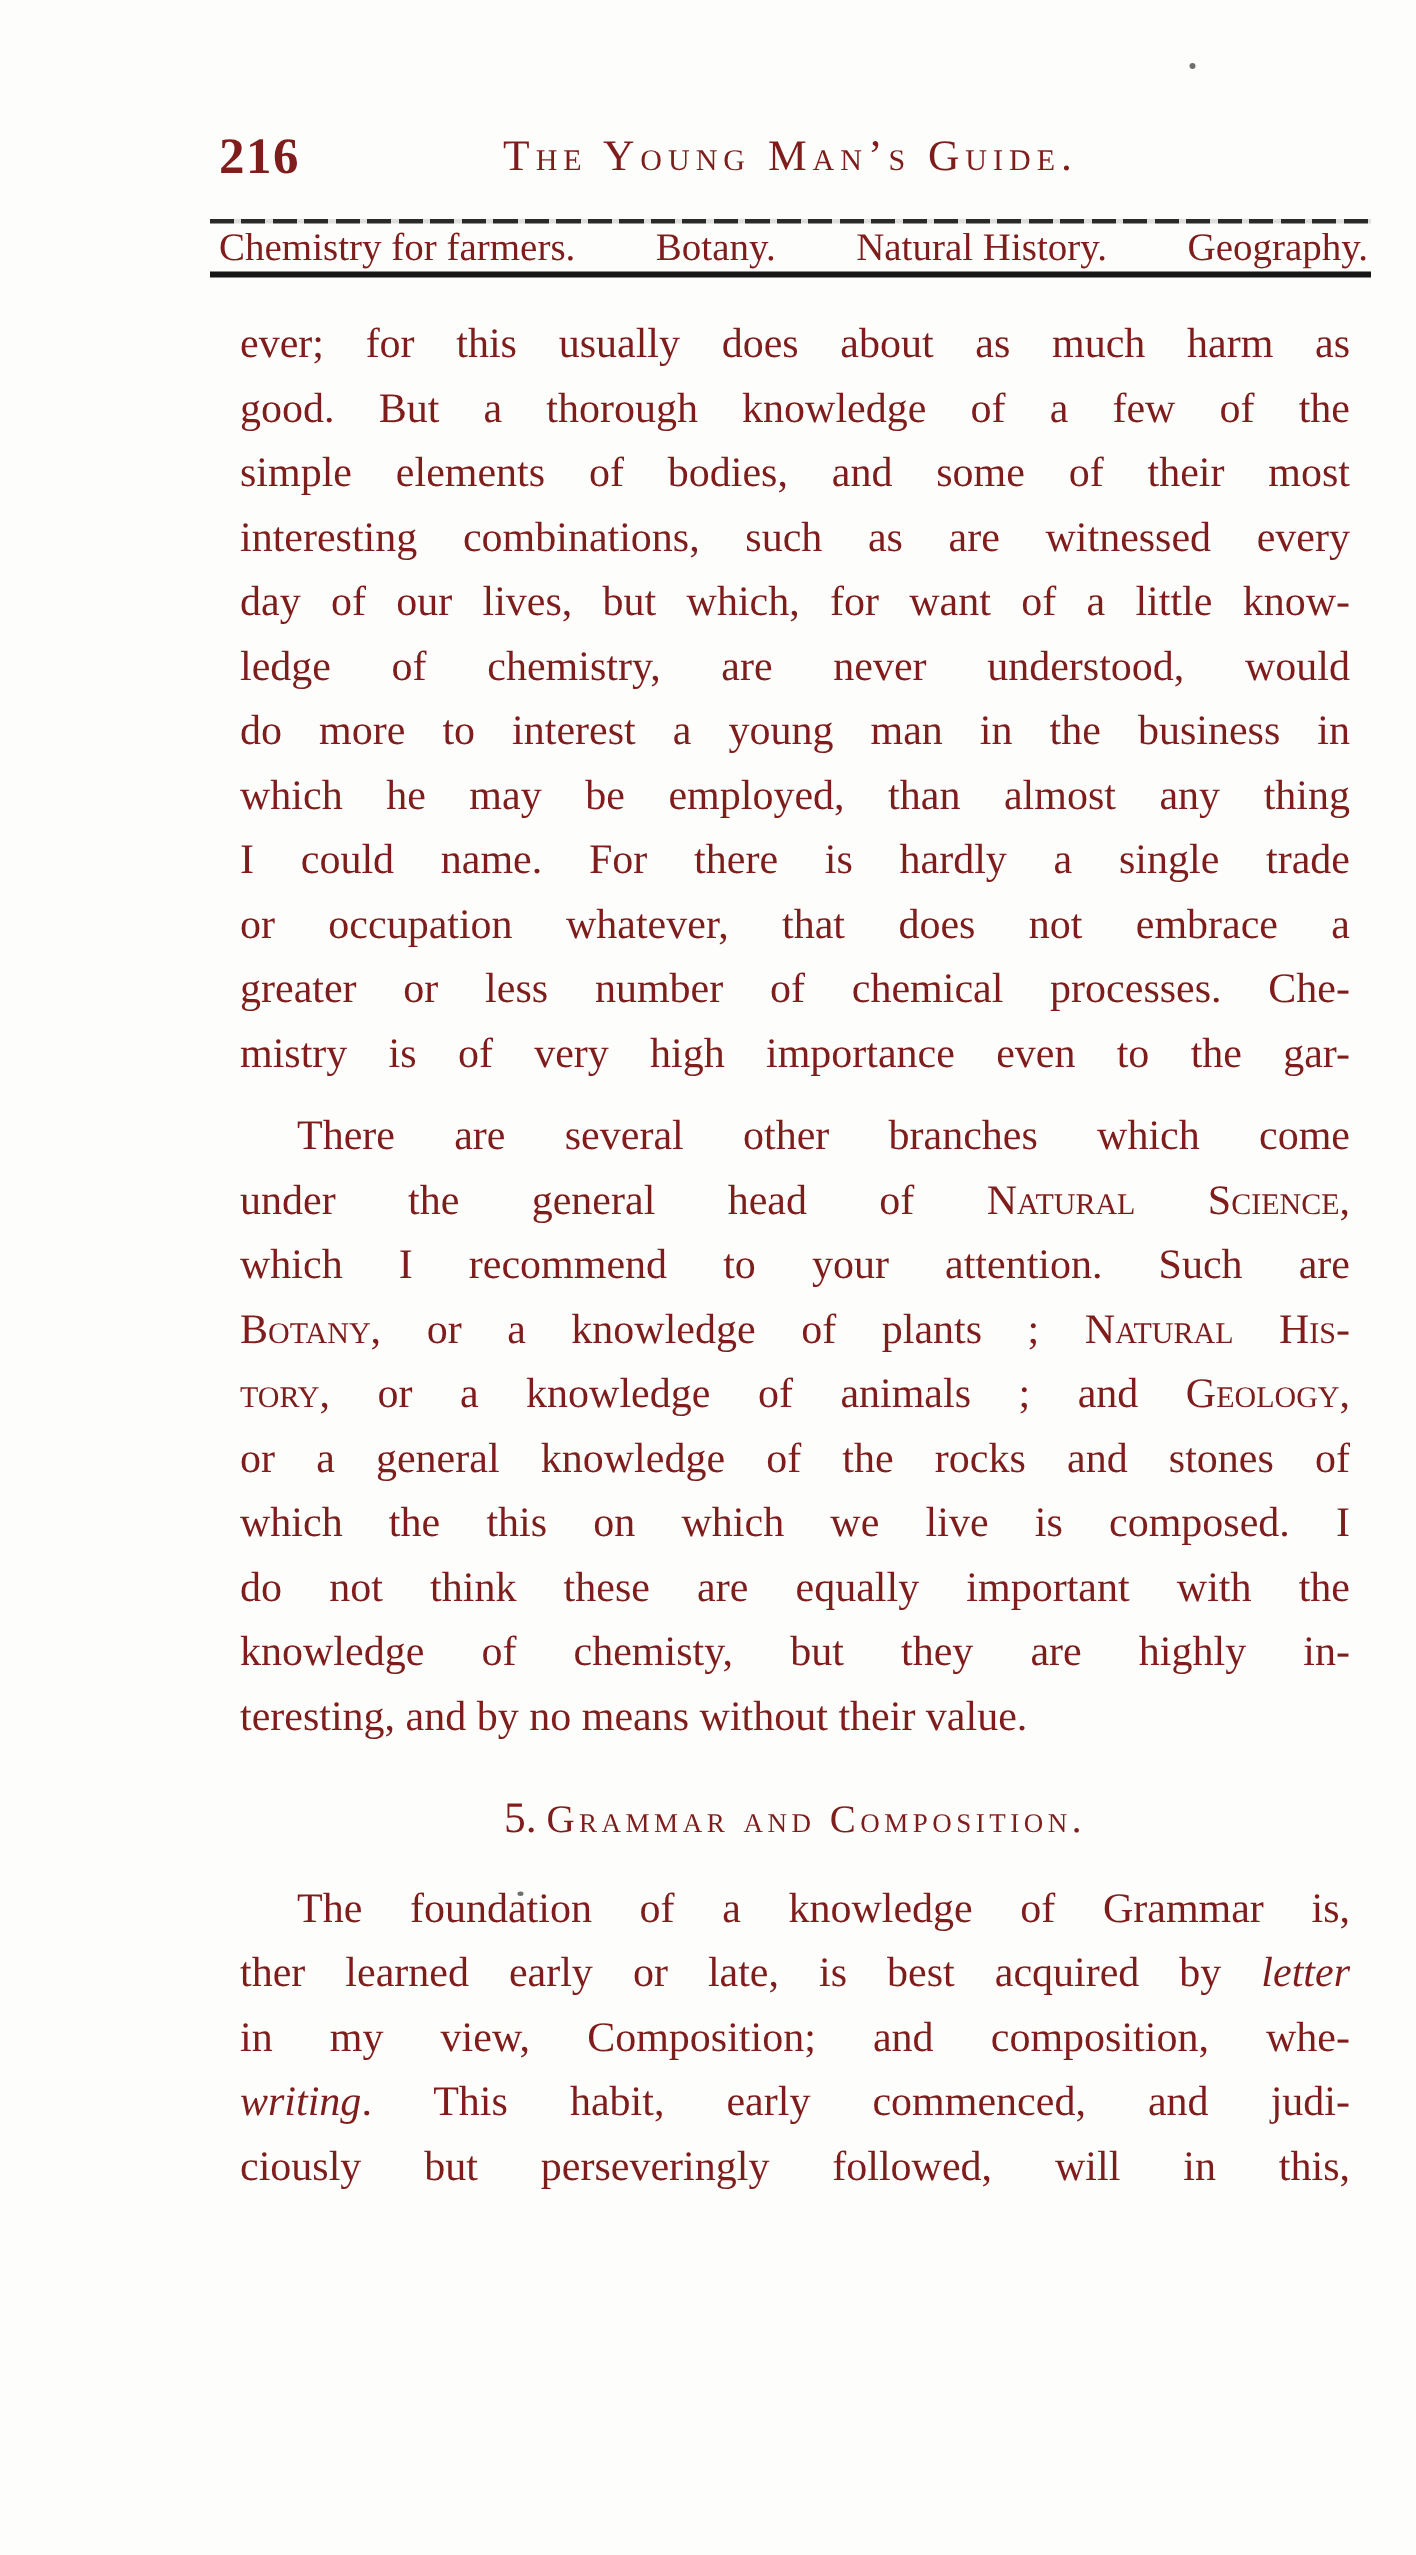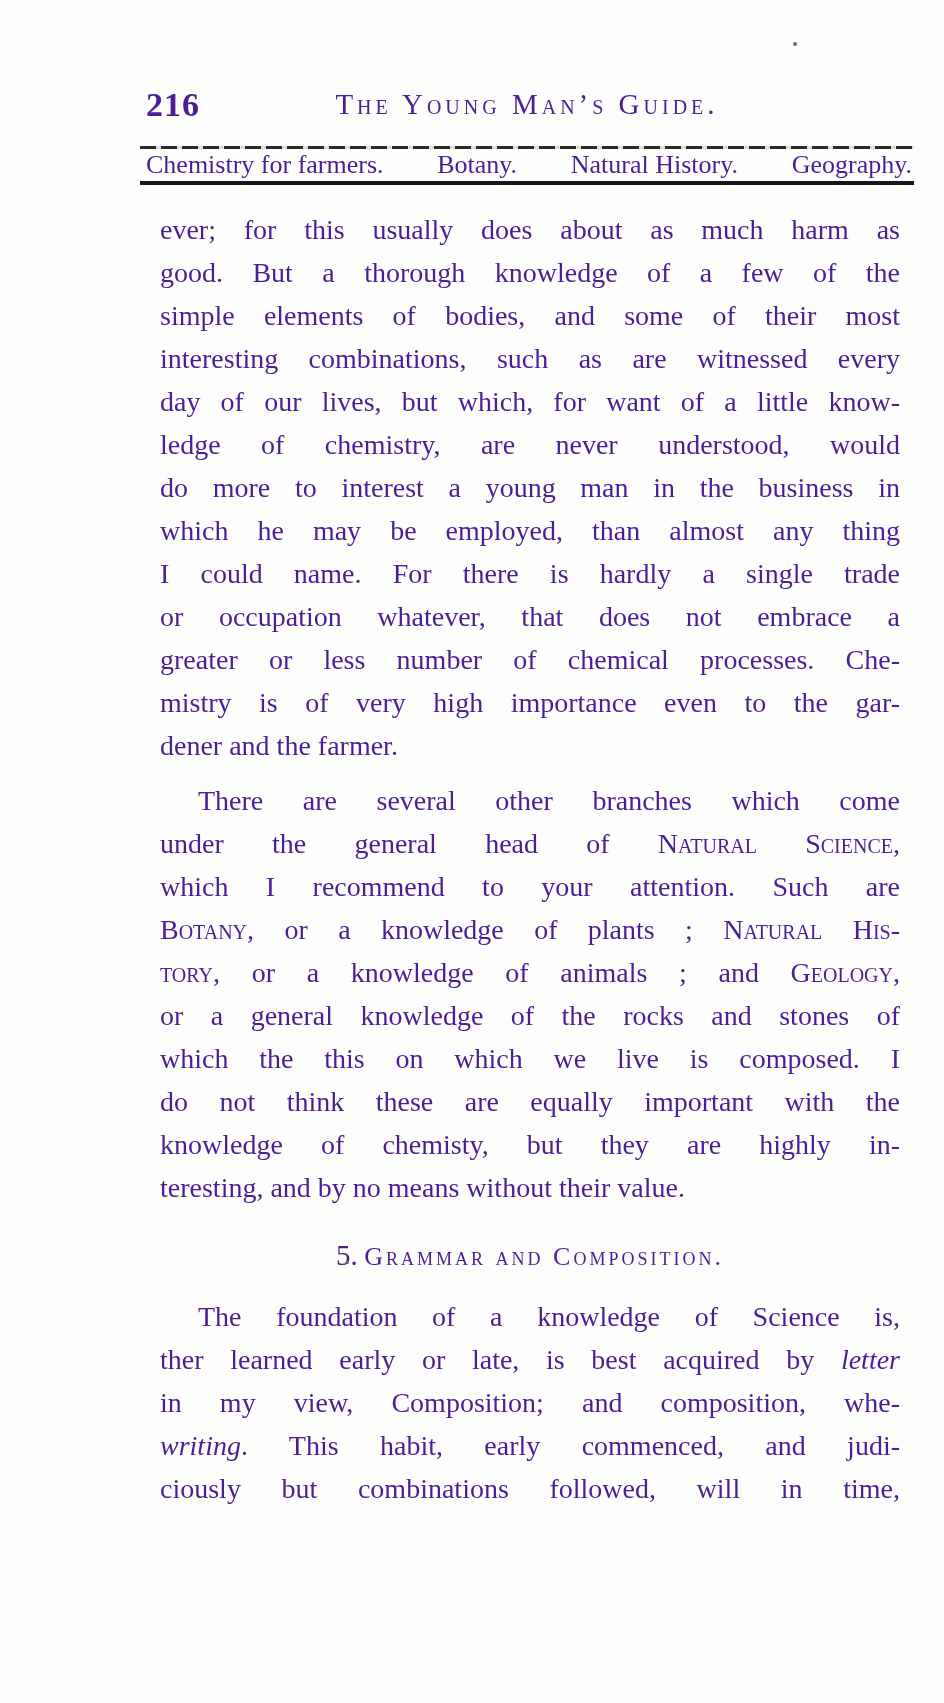--- a/index.html
+++ b/index.html
@@ -4,21 +4,21 @@
 <style>
   html, body { margin: 0; padding: 0; }
   body {
     width: 944px; height: 1703px;
     background: #fdfdfb;
     font-family: "Liberation Serif", "DejaVu Serif", serif;
   }
   .page {
     position: relative;
     width: 944px; height: 1703px;
-    color: #4c1d95;
+    color: #7f1d1d;
     overflow: hidden;
   }
   
   .header-row {
     position: absolute; top: 84px; left: 140px; width: 774px; height: 42px;
   }
   .page-num {
     position: absolute; left: 6px; top: 2px;
     font-size: 34px; font-weight: bold; letter-spacing: 1px;
   }
@@ -100,21 +100,20 @@
       <div class="line">simple elements of bodies, and some of their most</div>
       <div class="line">interesting combinations, such as are witnessed every</div>
       <div class="line">day of our lives, but which, for want of a little know-</div>
       <div class="line">ledge of chemistry, are never understood, would</div>
       <div class="line">do more to interest a young man in the business in</div>
       <div class="line">which he may be employed, than almost any thing</div>
       <div class="line">I could name. For there is hardly a single trade</div>
       <div class="line">or occupation whatever, that does not embrace a</div>
       <div class="line">greater or less number of chemical processes. Che-</div>
       <div class="line">mistry is of very high importance even to the gar-</div>
-      <div class="line last">dener and the farmer.</div>
     </div>
 
     <div class="para">
       <div class="line indent">There are several other branches which come</div>
       <div class="line"><span>under the general head of </span><span class="sc">Natural Science</span><span>,</span></div>
       <div class="line">which I recommend to your attention. Such are</div>
       <div class="line"><span class="sc">Botany</span><span>, or a knowledge of plants ; </span><span class="sc">Natural His-</span></div>
       <div class="line"><span class="sc">tory</span><span>, or a knowledge of animals ; and </span><span class="sc">Geology</span><span>,</span></div>
       <div class="line">or a general knowledge of the rocks and stones of</div>
       <div class="line">which the this on which we live is composed. I</div>
@@ -122,25 +121,25 @@
       <div class="line">knowledge of chemisty, but they are highly in-</div>
       <div class="line last">teresting, and by no means without their value.</div>
     </div>
 
     <div class="heading">
       <span class="h-num">5.</span>
       <span class="h-sc">Grammar and Composition.</span>
     </div>
 
     <div class="para">
-      <div class="line indent">The foundation of a knowledge of Science is,</div>
+      <div class="line indent">The foundation of a knowledge of Grammar is,</div>
       <div class="line"><span>ther learned early or late, is best acquired by </span><span class="it">letter</span></div>
       <div class="line">in my view, Composition; and composition, whe-</div>
       <div class="line"><span class="it">writing</span><span>. This habit, early commenced, and judi-</span></div>
-      <div class="line">ciously but combinations followed, will in time,</div>
+      <div class="line">ciously but perseveringly followed, will in this,</div>
     </div>
 
   </div>
 
   <div class="speck speck-a"></div>
   <div class="speck speck-b"></div>
 
 </div>
 
 </body></html>

